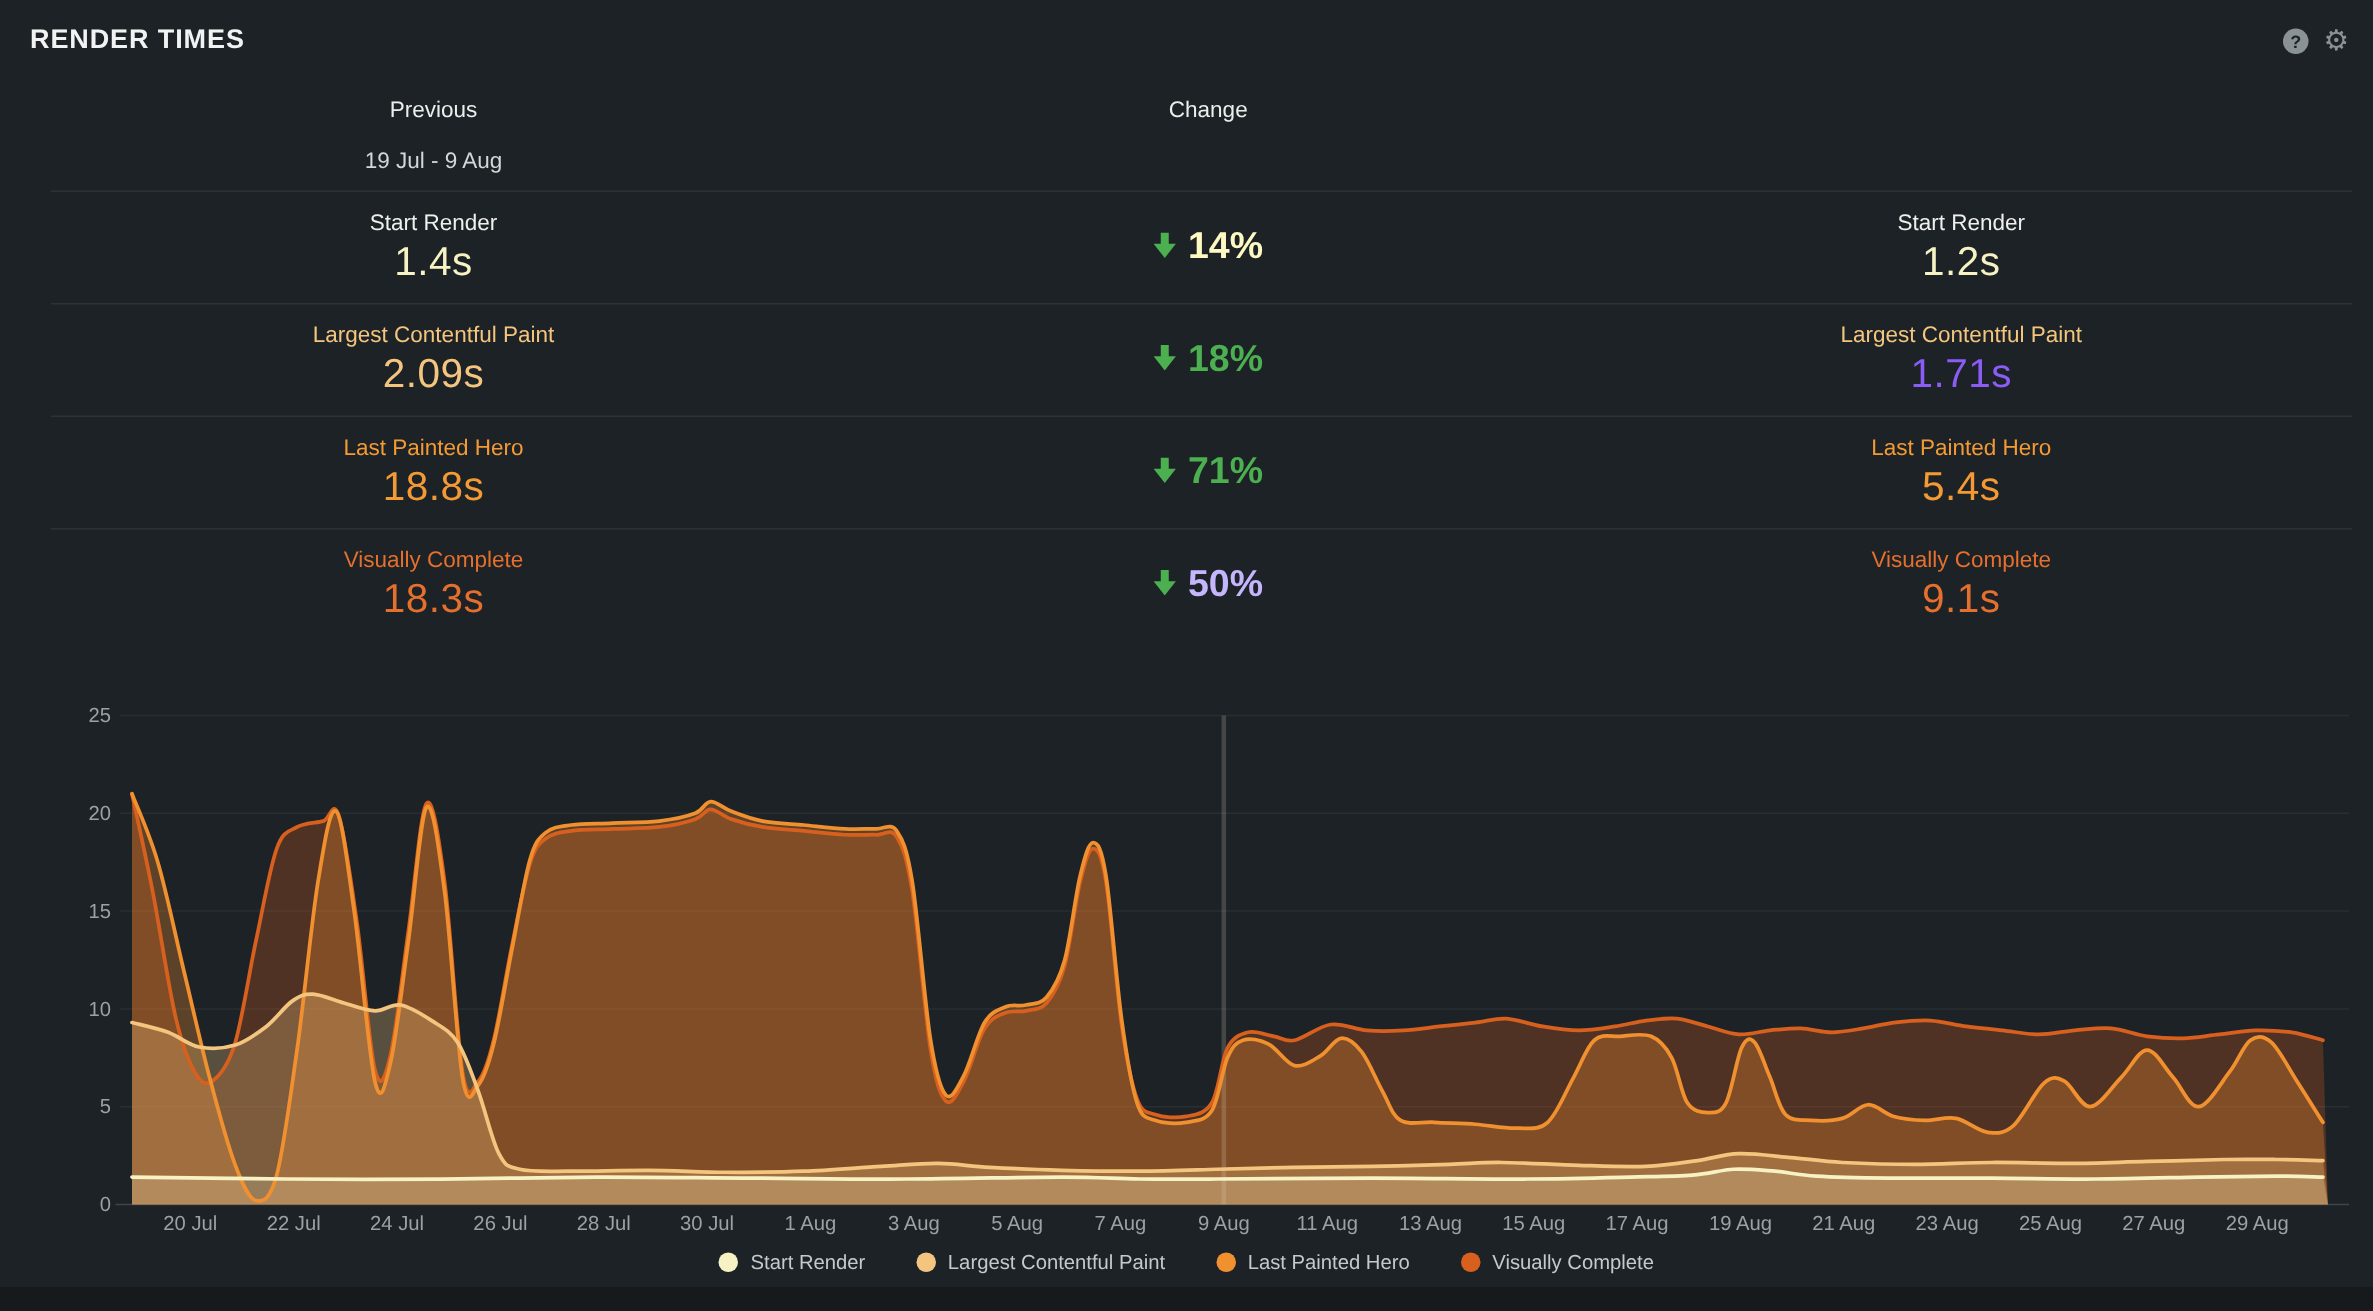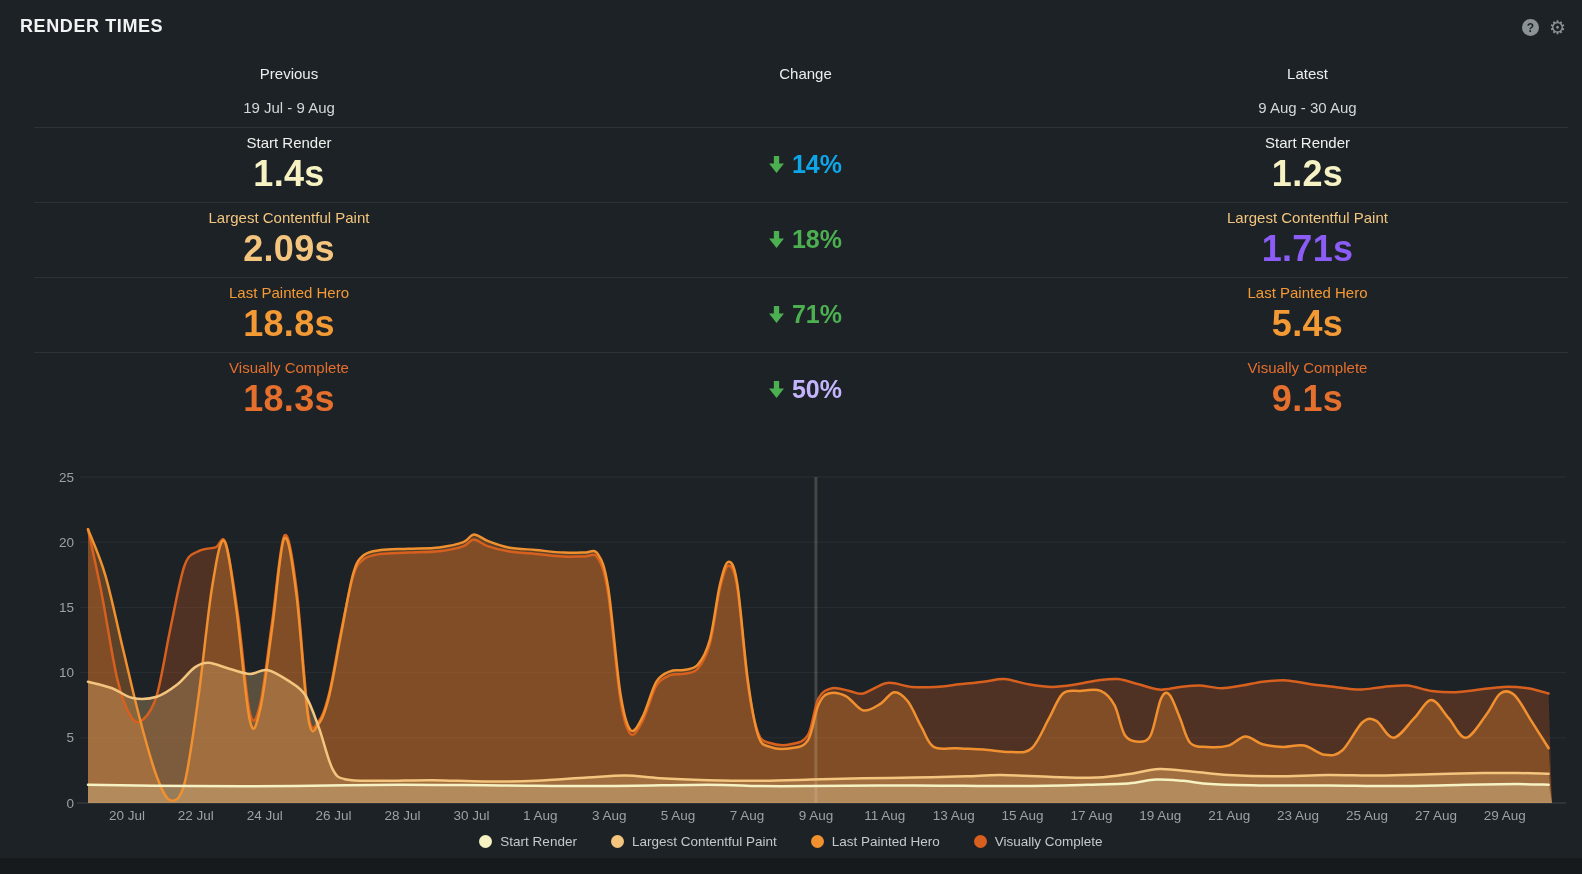--- a/index.html
+++ b/index.html
@@ -15,21 +15,21 @@
   
   .row3{display:grid;grid-template-columns:578px 455px 549px;}
   .compare-head{position:absolute;top:56px;left:0;width:1582px;height:71px;}
   .compare-head .col{display:flex;flex-direction:column;align-items:center;justify-content:flex-start;padding-top:9px;gap:17px;}
   .ph-label{font-size:15px;color:#eceeee;}
   .ph-range{font-size:15px;color:#d3d7d8;}
   .sep{position:absolute;left:34px;right:14px;height:1px;background:#2c3336;}
   .mrow{position:absolute;left:0;width:1582px;height:75px;}
   .mrow .cell{display:flex;flex-direction:column;align-items:center;justify-content:center;gap:2px;}
   .mlabel{font-size:15px;}
-  .mvalue{font-size:36px;font-weight:bold;letter-spacing:.3px;}
+  .mvalue{font-size:27px;font-weight:normal;letter-spacing:.3px;}
   .cell.change{flex-direction:row;gap:8px;align-items:center;}
   .pct{font-size:25px;font-weight:bold;}
   .arr{display:inline-block;margin-top:3px;}
   
   #chart-svg{position:absolute;left:0;top:450px;}
   .legend{position:absolute;left:0;top:834px;width:1582px;display:flex;justify-content:center;
           align-items:center;gap:34px;}
   .legend-item{display:flex;align-items:center;gap:8px;cursor:pointer;}
   .dot{width:13px;height:13px;border-radius:50%;}
   .legend-label{font-size:13.5px;color:#c5c9cb;}
@@ -47,42 +47,38 @@
   </div>
 
   <div class="compare-head row3">
     <div class="col">
       <div class="ph-label">Previous</div>
       <div class="ph-range">19 Jul - 9 Aug</div>
     </div>
     <div class="col">
       <div class="ph-label">Change</div>
     </div>
-    <div class="col">
-      <div class="ph-label">Latest</div>
-      <div class="ph-range">9 Aug - 30 Aug</div>
-    </div>
   </div>
 
   <div class="sep" style="top:127px"></div>
   <div class="sep" style="top:202px"></div>
   <div class="sep" style="top:277px"></div>
   <div class="sep" style="top:352px"></div>
 
   <div class="mrow row3" style="top:127px">
     <div class="cell">
       <div class="mlabel" style="color: rgb(238, 240, 238);">Start Render</div>
       <div class="mvalue" style="color: rgb(246, 242, 195);">1.4s</div>
     </div>
     <div class="cell change">
       <span class="arr"><svg width="15" height="17" viewBox="0 0 14 16">
             <rect x="4.5" y="0" width="5" height="7.5" fill="#4caf50"></rect>
             <polygon points="0,7 14,7 7,16" fill="#4caf50"></polygon>
           </svg></span>
-      <span class="pct" style="color: #0ea5e9;">14%</span>
+      <span class="pct" style="color: #fef9c3;">14%</span>
     </div>
     <div class="cell">
       <div class="mlabel" style="color: rgb(238, 240, 238);">Start Render</div>
       <div class="mvalue" style="color: rgb(246, 242, 195);">1.2s</div>
     </div>
   </div>
 
   <div class="mrow row3" style="top:202px">
     <div class="cell">
       <div class="mlabel" style="color: rgb(243, 197, 126);">Largest Contentful Paint</div>

